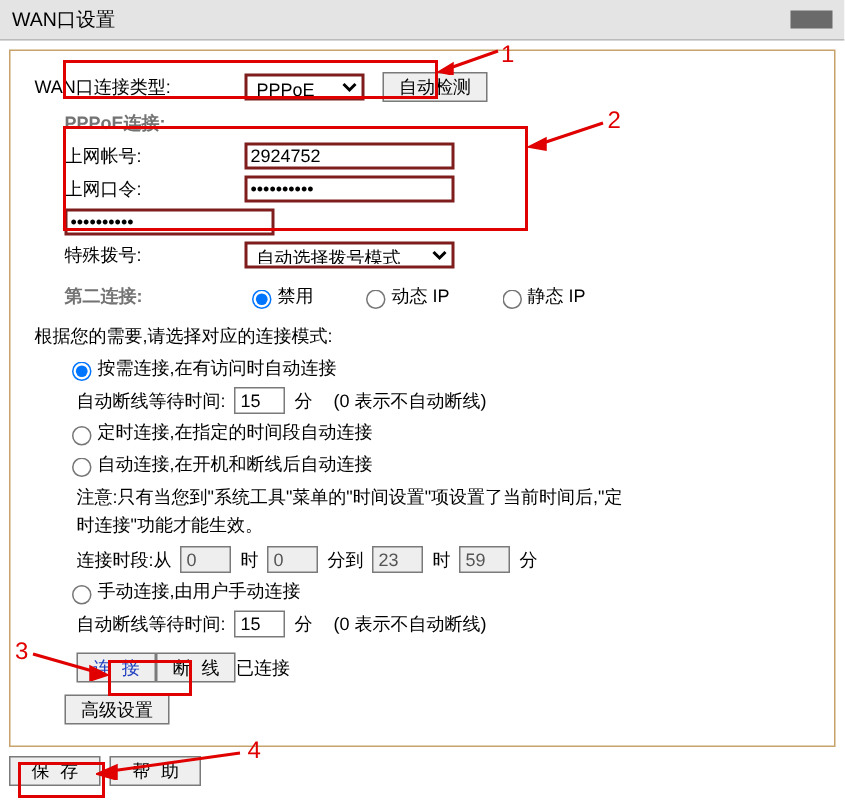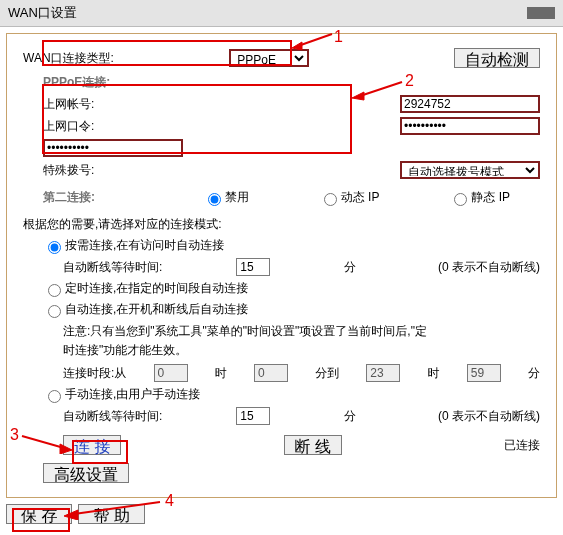--- a/index.html
+++ b/index.html
@@ -27,52 +27,52 @@
   .content {
     border: 1px solid #c7a26b;
     margin: 6px;
     padding: 10px 16px 10px 16px;
     background: #fff;
   }
   .row {
     display: flex;
     align-items: center;
     margin: 4px 0;
-    justify-content: space-between;
   }
   .label {
     width: 140px;
     color: #000;
   }
   select, input[type="text"], input[type="password"] {
     font-size: 12px;
     padding: 1px 2px;
     border: 2px solid #7f1d1d;
     background: #fff;
     height: 18px;
     box-sizing: border-box;
   }
   select { width: 80px; }
   .wide-input { width: 140px; }
   .btn {
     border: 1px solid #7a7a7a;
     background: #efefef;
     padding: 1px 10px;
-    font-size: 16px;
+    font-size: 12px;
     cursor: pointer;
     height: 20px;
     box-sizing: border-box;
+    font-family: Liberation Mono, monospace;
   }
   .section-title {
     color: #737373;
     font-weight: bold;
     margin: 6px 0 4px 0;
   }
   .indent1 { margin-left: 20px; }
-  .indent2 { margin-left: 40px; }
+  .indent2 { margin-left: 28px; }
   .radio-row label {
     margin-right: 30px;
   }
   input[type="radio"] {
     vertical-align: middle;
     margin-right: 4px;
   }
   .num-input {
     width: 34px;
     text-align: left;

